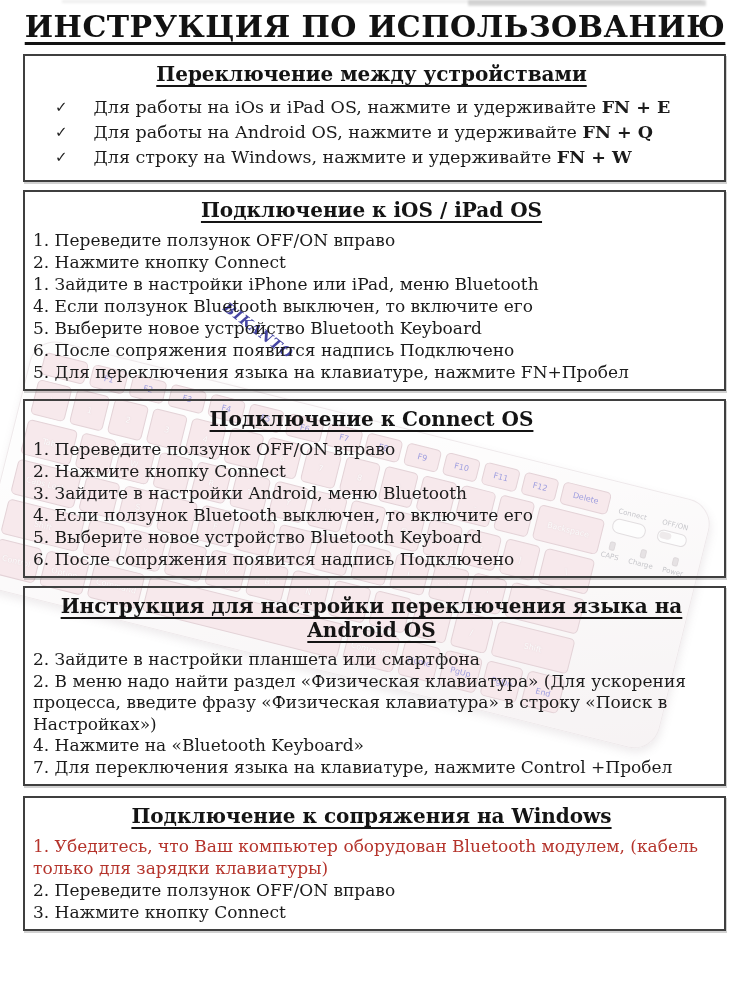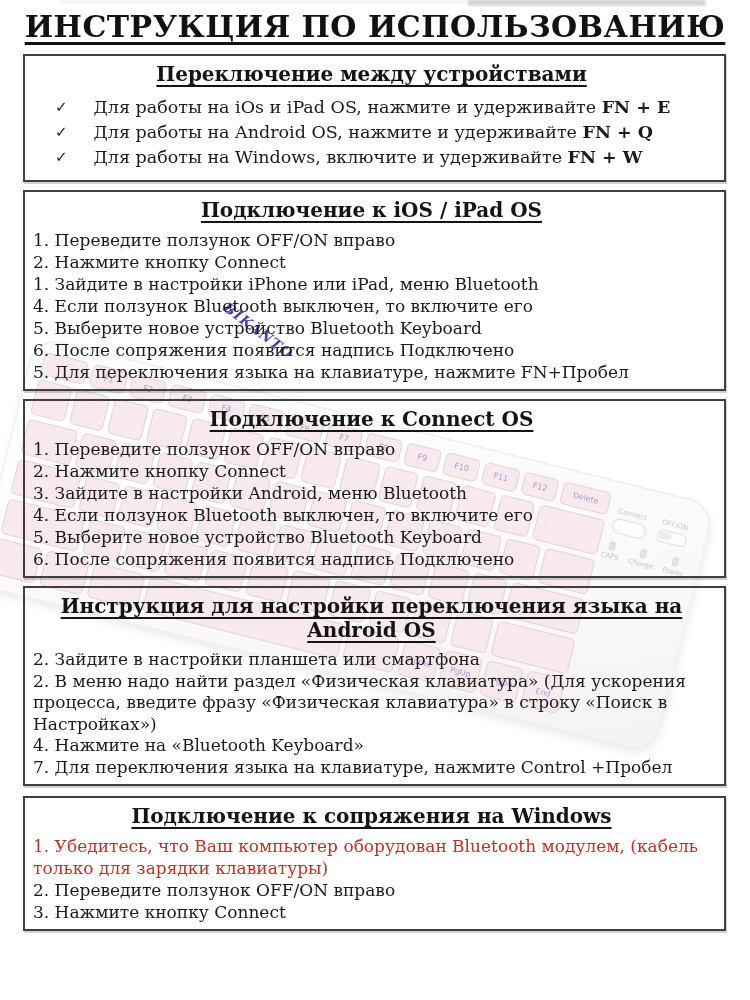--- a/index.html
+++ b/index.html
@@ -197,21 +197,21 @@
         <div class="check-item">
           <span class="check">✓</span>
           <span><span>Для работы на iOs и iPad OS, нажмите и удерживайте </span><b>FN + E</b></span>
         </div>
         <div class="check-item">
           <span class="check">✓</span>
           <span><span>Для работы на Android OS, нажмите и удерживайте </span><b>FN + Q</b></span>
         </div>
         <div class="check-item">
           <span class="check">✓</span>
-          <span><span>Для работы на Windows, включите и удерживайте </span><b>FN + W</b></span>
+          <span><span>Для строку на Windows, нажмите и удерживайте </span><b>FN + W</b></span>
         </div>
       </div>
     </div>
 
     <div class="box">
       <div class="sec-title"><span class="u">Подключение к iOS / iPad OS</span></div>
       <div class="step">1. Переведите ползунок OFF/ON вправо</div>
       <div class="step">2. Нажмите кнопку Connect</div>
       <div class="step">1. Зайдите в настройки iPhone или iPad, меню Bluetooth</div>
       <div class="step">4. Если ползунок Bluetooth выключен, то включите его</div>

